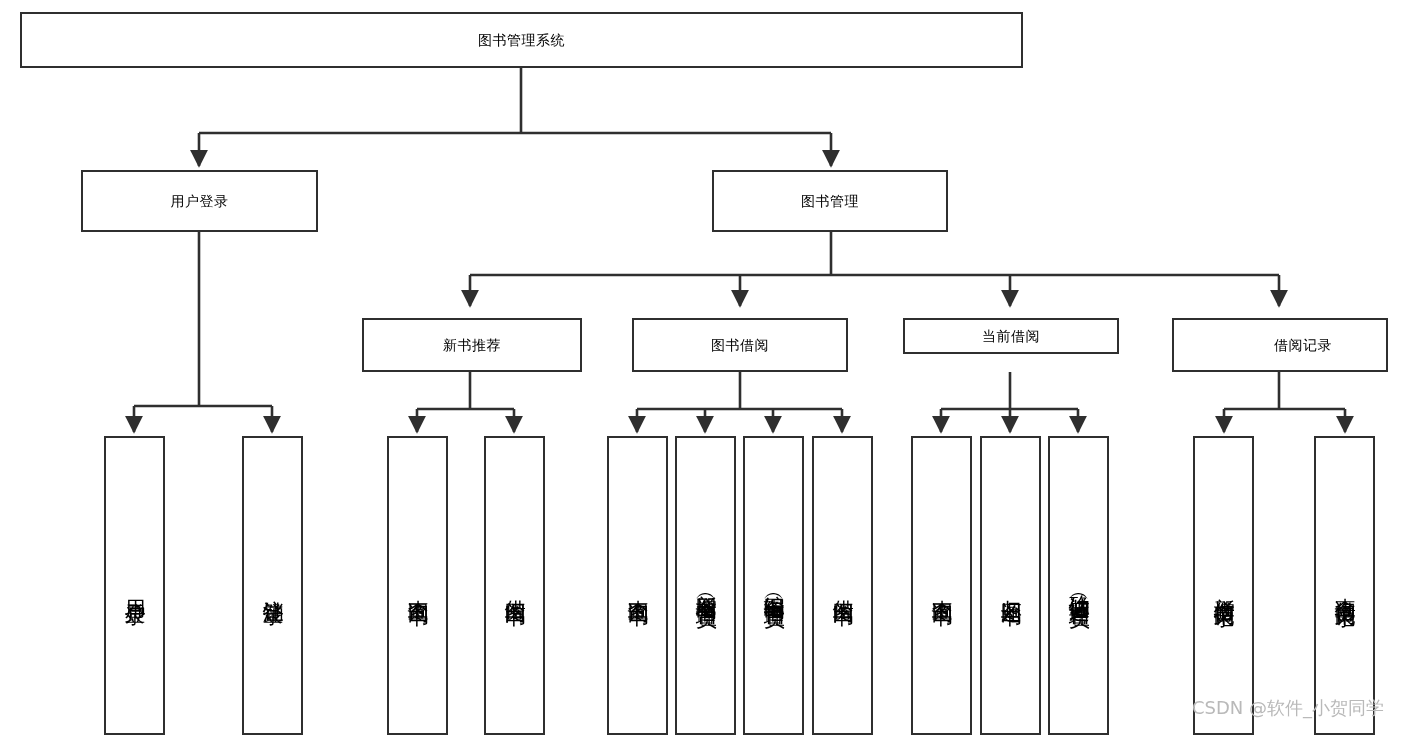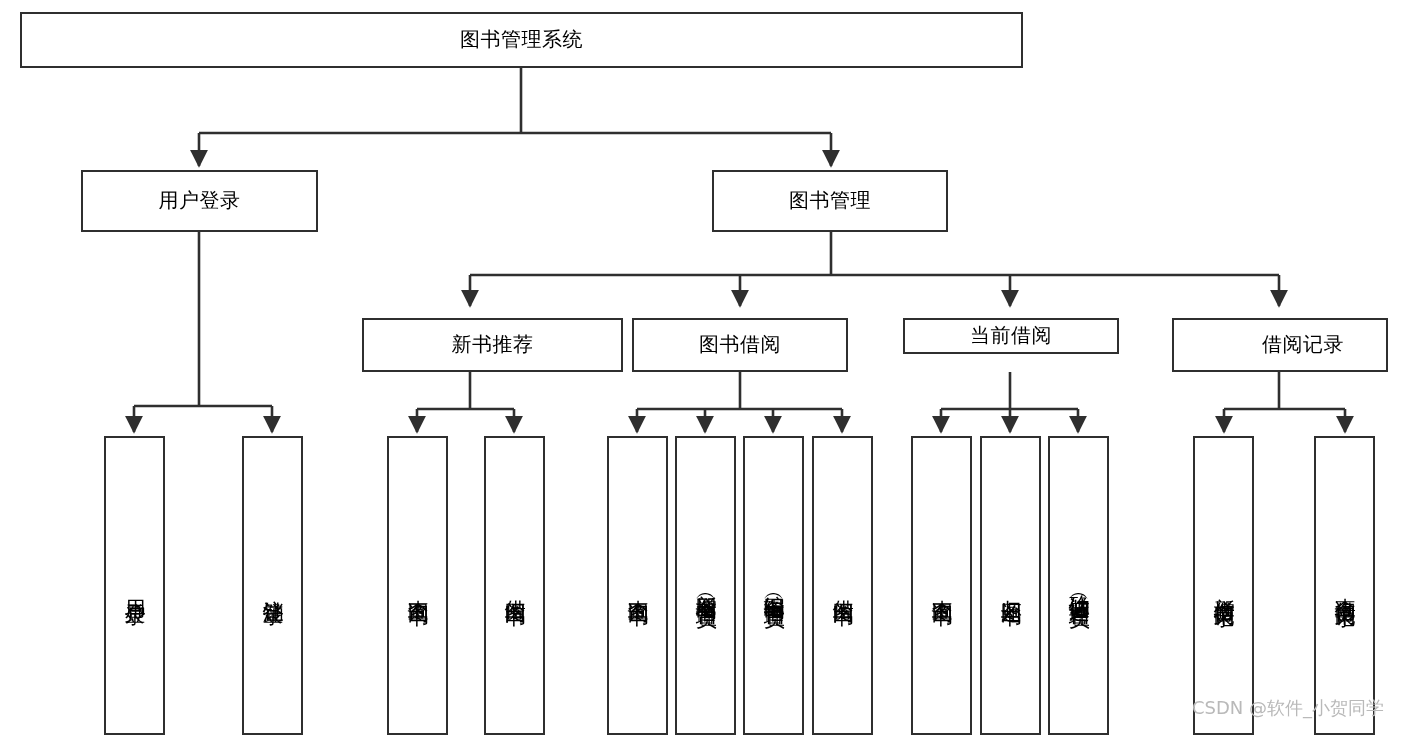--- a/index.html
+++ b/index.html
@@ -39,21 +39,21 @@
   }
   .node .label {
     display: block;
     text-align: center;
     line-height: 1.18;
     letter-spacing: 0.5px;
   }
   
   .node.horiz .label {
     writing-mode: horizontal-tb;
-    font-size: 20px;
+    font-size: 14px;
   }
   
   .node.vert {
     align-items: center;
     justify-content: center;
     padding-top: 2px;
   }
   .node.vert .label {
     writing-mode: vertical-rl;
     text-orientation: upright;
@@ -131,21 +131,21 @@
   </div>
 
   <div class="node horiz" style="left:81px; top:170px; width:237px; height:62px;">
     <span class="label">用户登录</span>
   </div>
 
   <div class="node horiz" style="left:712px; top:170px; width:236px; height:62px;">
     <span class="label">图书管理</span>
   </div>
 
-  <div class="node horiz" style="left:362px; top:318px; width:261px; height:54px;">
+  <div class="node horiz" style="left:362px; top:318px; width:220px; height:54px;">
     <span class="label">新书推荐</span>
   </div>
 
   <div class="node horiz" style="left:632px; top:318px; width:216px; height:54px;">
     <span class="label">图书借阅</span>
   </div>
 
   <div class="node horiz" style="left:903px; top:318px; width:216px; height:36px;">
     <span class="label">当前借阅</span>
   </div>

